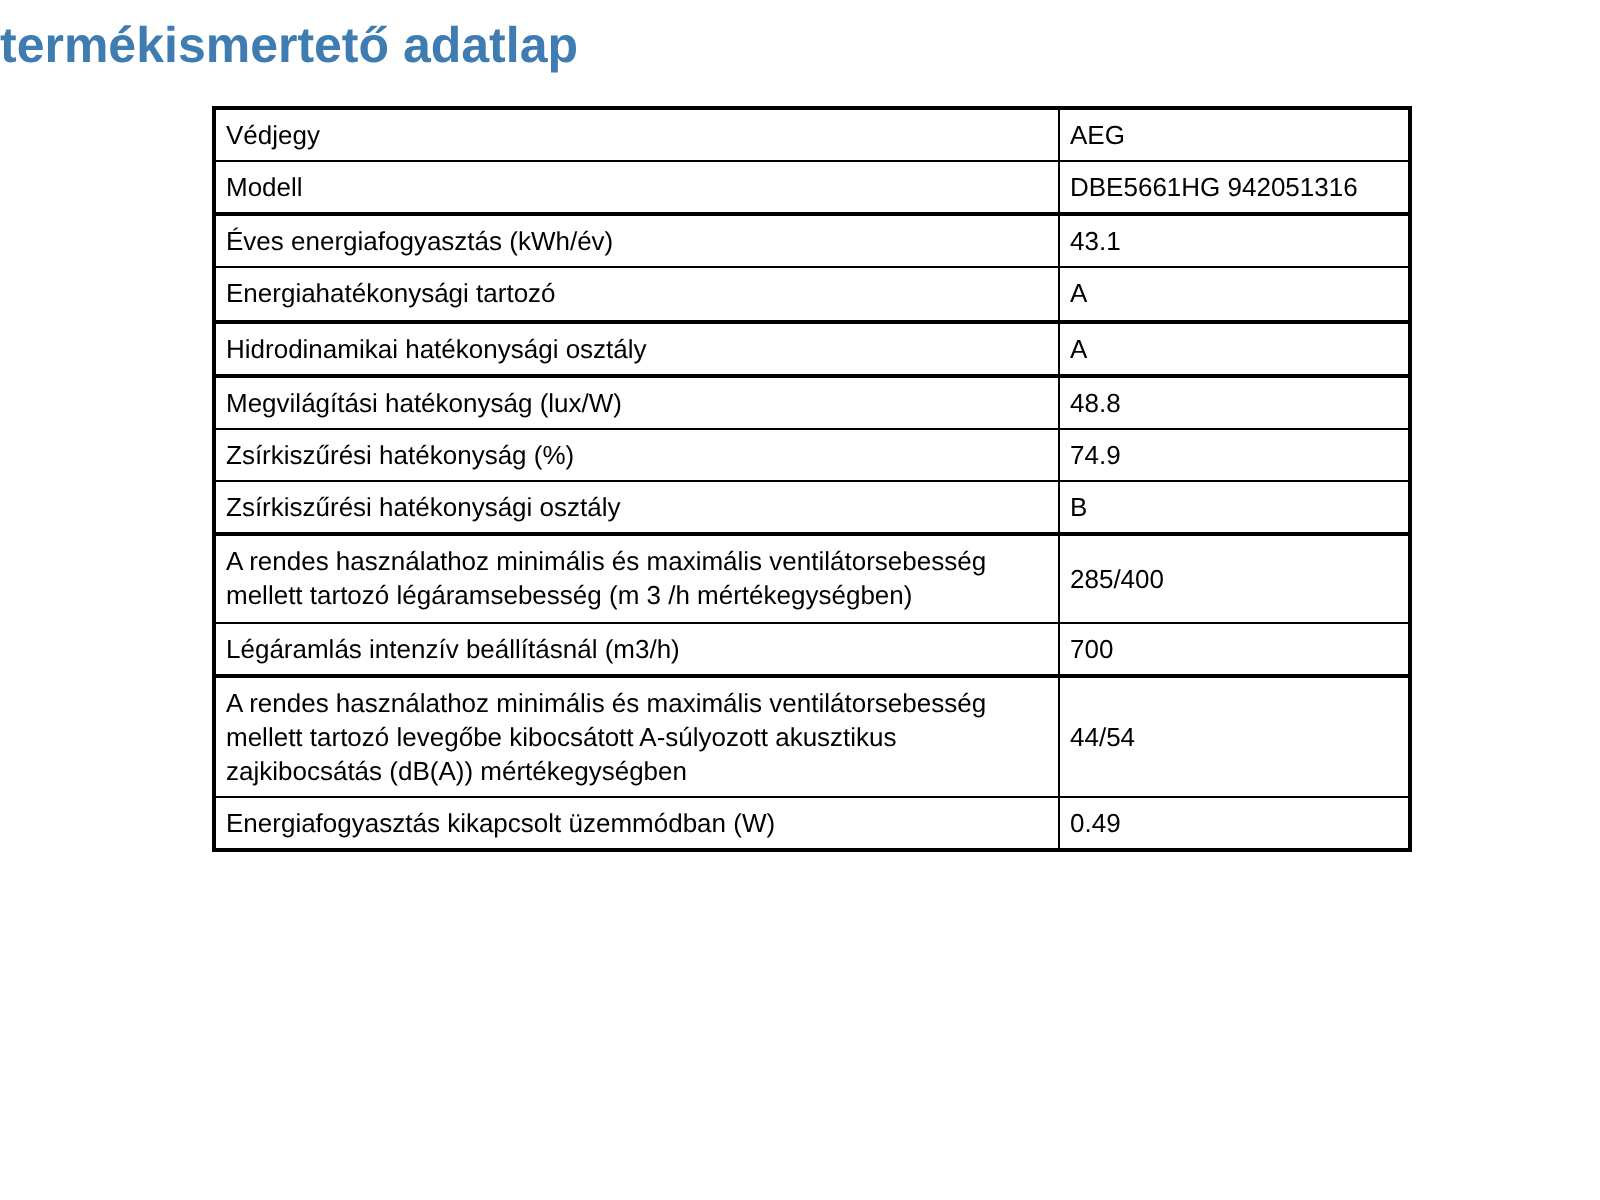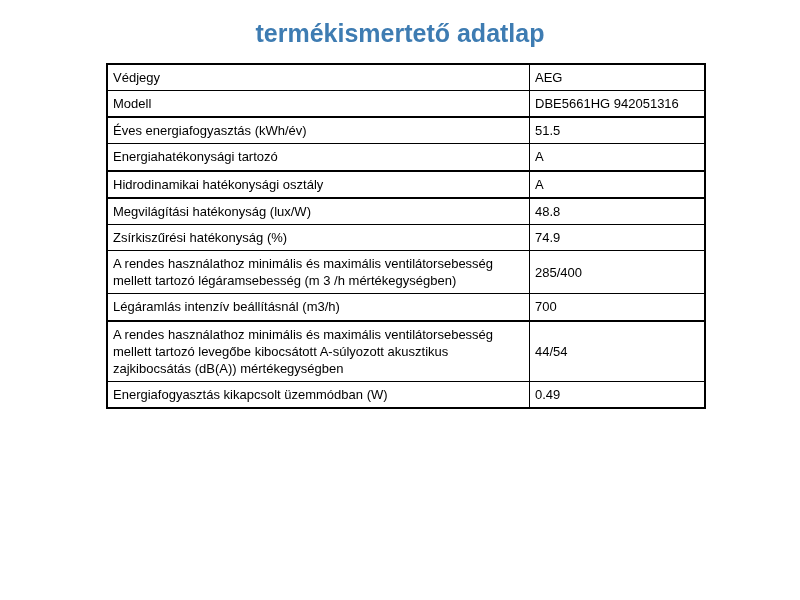--- a/index.html
+++ b/index.html
@@ -9,22 +9,21 @@
   }
   body {
     width: 800px;
     height: 600px;
     font-family: "Liberation Sans", sans-serif;
     color: #000000;
     overflow: hidden;
   }
   .page-title {
     margin: 0;
-    padding-top: 19px;
-    text-align: center;
+    padding-top: 9px;
     font-size: 25px;
     font-weight: bold;
     letter-spacing: 0px;
   }
   table.spec-table {
     border-collapse: collapse;
     table-layout: fixed;
     width: 595px;
     margin: 15px 0 0 106px;
     border: 2px solid #000000;
@@ -58,37 +57,41 @@
       <tr>
         <td class="lbl">Védjegy</td>
         <td class="val">AEG</td>
       </tr>
       <tr class="group-end">
         <td class="lbl">Modell</td>
         <td class="val">DBE5661HG 942051316</td>
       </tr>
       <tr>
         <td class="lbl">Éves energiafogyasztás (kWh/év)</td>
-        <td class="val">51.5</td>
+        <td class="val">43.1</td>
       </tr>
       <tr class="group-end">
         <td class="lbl">Energiahatékonysági tartozó</td>
         <td class="val">A</td>
       </tr>
       <tr class="group-end">
         <td class="lbl">Hidrodinamikai hatékonysági osztály</td>
         <td class="val">A</td>
       </tr>
       <tr>
         <td class="lbl">Megvilágítási hatékonyság (lux/W)</td>
         <td class="val">48.8</td>
       </tr>
       <tr>
         <td class="lbl">Zsírkiszűrési hatékonyság (%)</td>
         <td class="val">74.9</td>
+      </tr>
+      <tr class="group-end">
+        <td class="lbl">Zsírkiszűrési hatékonysági osztály</td>
+        <td class="val">B</td>
       </tr>
       <tr>
         <td class="lbl">A rendes használathoz minimális és maximális ventilátorsebesség mellett tartozó légáramsebesség (m 3 /h mértékegységben)</td>
         <td class="val">285/400</td>
       </tr>
       <tr class="group-end">
         <td class="lbl">Légáramlás intenzív beállításnál (m3/h)</td>
         <td class="val">700</td>
       </tr>
       <tr>

